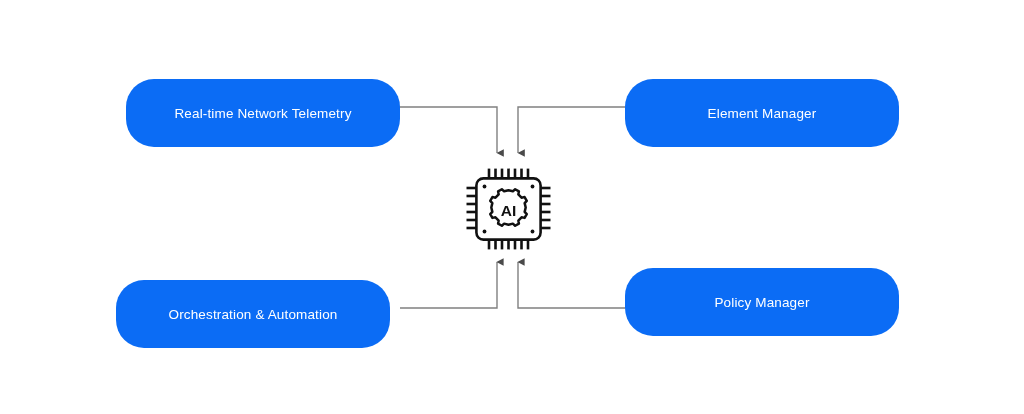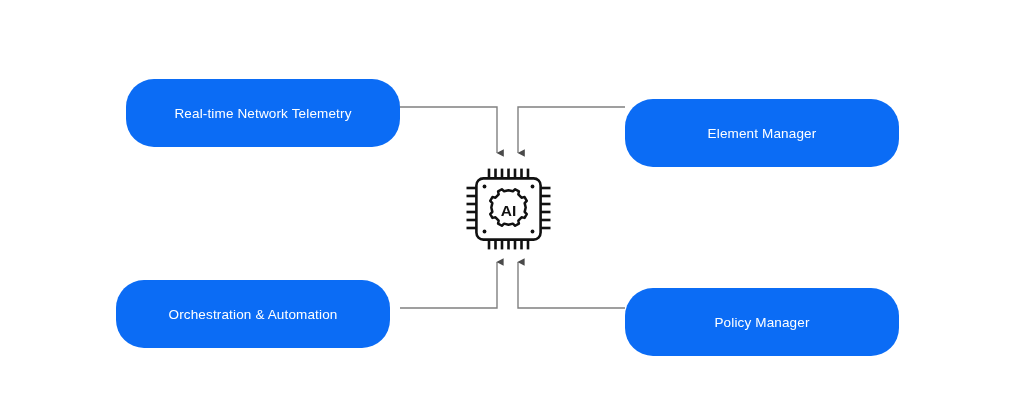--- a/index.html
+++ b/index.html
@@ -34,23 +34,23 @@
   }
   .pill-label {
     color: #ffffff;
     font-size: 13.5px;
     letter-spacing: 0.15px;
     font-weight: 400;
     white-space: nowrap;
     font-family: "Liberation Sans", sans-serif;
   }
   #pill-tl { left: 126px; top: 79px; }
-  #pill-tr { left: 625px; top: 79px; margin-top: 20px; }
+  #pill-tr { left: 625px; top: 79px; }
   #pill-bl { left: 116px; top: 280px; }
-  #pill-br { left: 625px; top: 288px; }
+  #pill-br { left: 625px; top: 268px; }
 
   
   #connectors {
     position: absolute;
     left: 0;
     top: 0;
     width: 1024px;
     height: 414px;
     pointer-events: none;
   }

